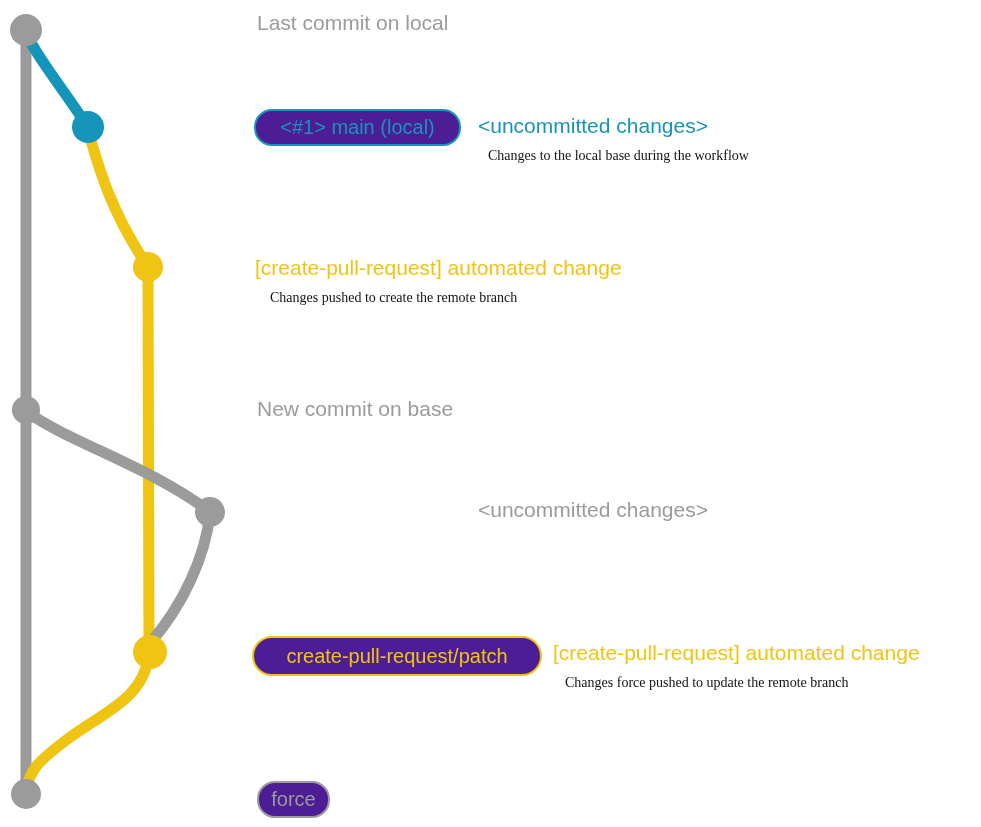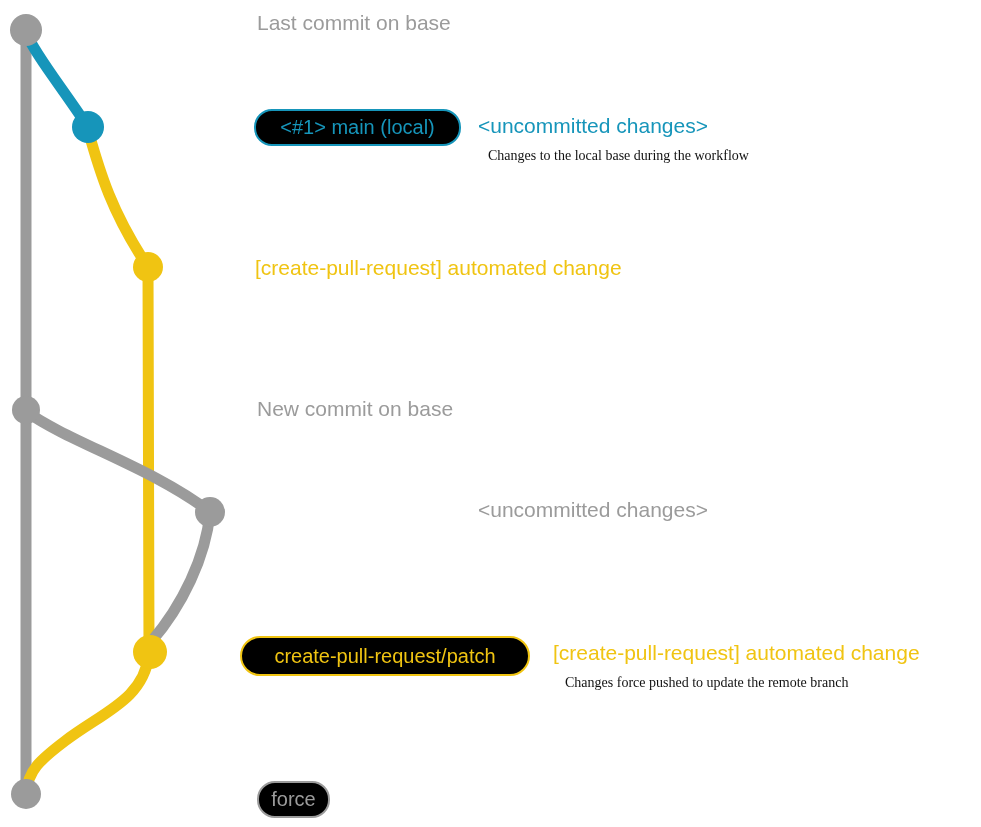--- a/index.html
+++ b/index.html
@@ -38,21 +38,21 @@
   .badge {
     position: absolute;
     box-sizing: border-box;
     display: flex;
     align-items: center;
     justify-content: center;
     white-space: nowrap;
     font-size: 20px;
     border-radius: 18px;
     border: 2px solid;
-    background: #000000;
+    background: #4c1d95;
   }
   .badge.teal   { color: var(--teal);   border-color: var(--teal); }
   .badge.gray   { color: var(--gray);   border-color: var(--gray); }
   .badge.yellow { color: var(--yellow); border-color: var(--yellow); }
 </style>
 </head>
 <body>
 
 <div class="canvas">
 
@@ -74,35 +74,36 @@
 
     <circle cx="26" cy="30" r="16" fill="#9B9B9B"></circle>
     <circle cx="88" cy="127" r="16" fill="#1695BA"></circle>
     <circle cx="148" cy="267" r="15" fill="#F0C412"></circle>
     <circle cx="26" cy="410" r="14" fill="#9B9B9B"></circle>
     <circle cx="210" cy="512" r="15" fill="#9B9B9B"></circle>
     <circle cx="150" cy="652" r="17" fill="#F0C412"></circle>
     <circle cx="26" cy="794" r="15" fill="#9B9B9B"></circle>
   </svg>
 
-  <div class="label gray" style="left:257px; top:11px;">Last commit on base</div>
+  <div class="label gray" style="left:257px; top:11px;">Last commit on local</div>
 
   <div class="badge teal" style="left:254px; top:109px; width:207px; height:37px;">
     <span>&lt;#1&gt; main (local)</span>
   </div>
   <div class="label teal" style="left:478px; top:114px;">&lt;uncommitted changes&gt;</div>
   <div class="desc" style="left:488px; top:144px;">Changes to the local base during the workflow</div>
 
   <div class="label yellow" style="left:255px; top:256px;">[create-pull-request] automated change</div>
+  <div class="desc" style="left:270px; top:286px;">Changes pushed to create the remote branch</div>
 
   <div class="label gray" style="left:257px; top:397px;">New commit on base</div>
 
   <div class="label gray" style="left:478px; top:498px;">&lt;uncommitted changes&gt;</div>
 
-  <div class="badge yellow" style="left:240px; top:636px; width:290px; height:40px; border-radius:20px;">
+  <div class="badge yellow" style="left:252px; top:636px; width:290px; height:40px; border-radius:20px;">
     <span>create-pull-request/patch</span>
   </div>
   <div class="label yellow" style="left:553px; top:641px;">[create-pull-request] automated change</div>
   <div class="desc" style="left:565px; top:671px;">Changes force pushed to update the remote branch</div>
 
   <div class="badge gray" style="left:257px; top:781px; width:73px; height:37px;">
     <span>force</span>
   </div>
 
 </div>

